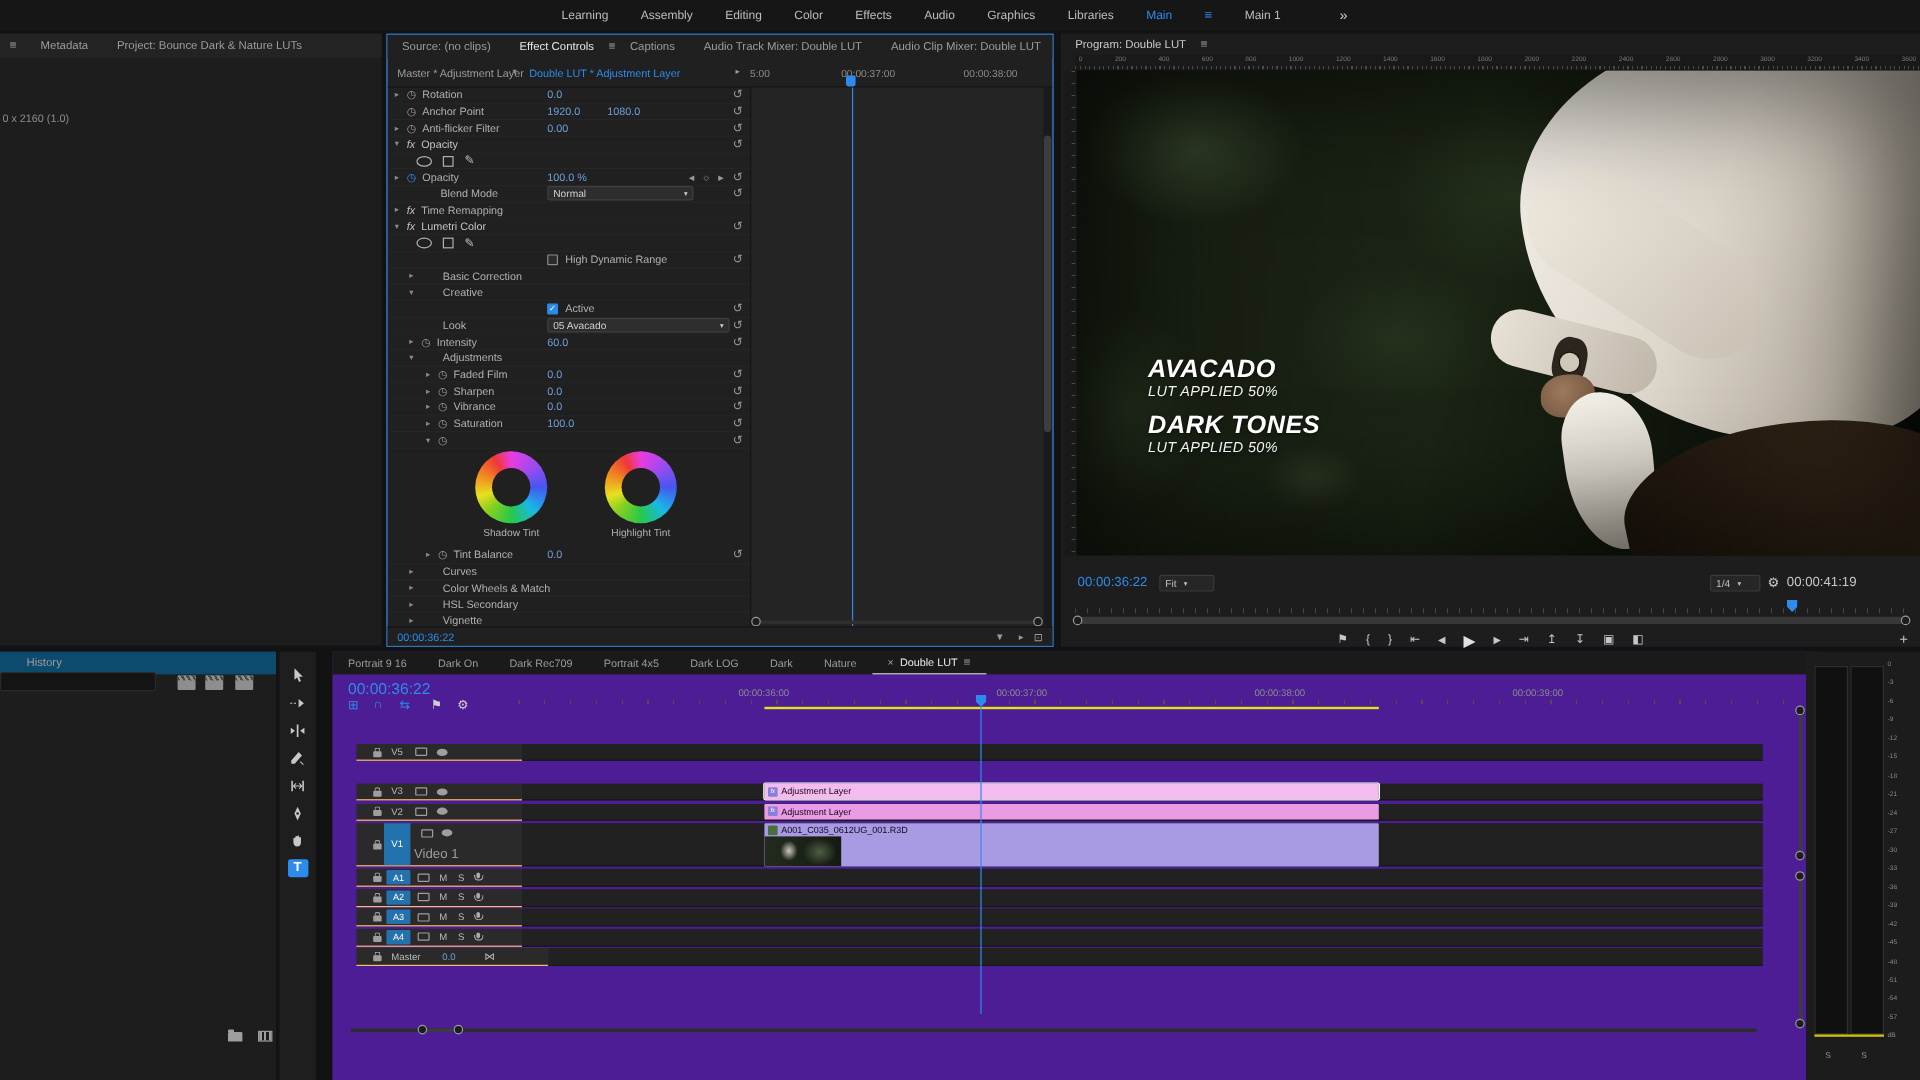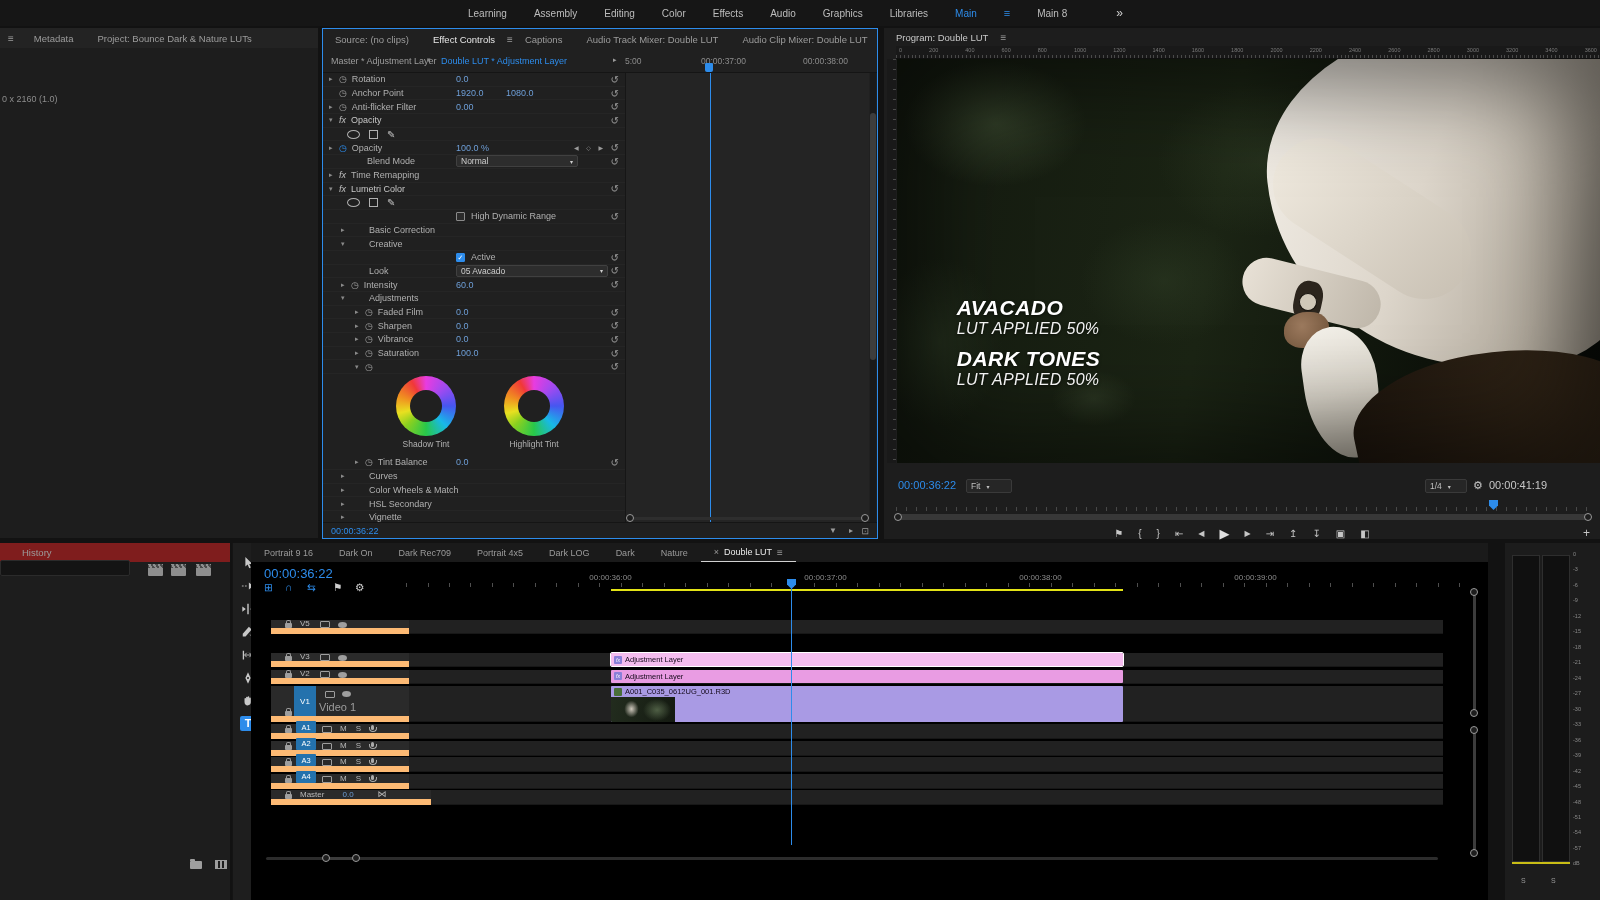--- a/index.html
+++ b/index.html
@@ -43,37 +43,37 @@
 #eckf{position:absolute;left:302px;top:44px;right:8px;bottom:16px;background:#242424;border-left:1px solid #161616}
 #ecsb{position:absolute;right:1px;top:44px;bottom:16px;width:6px;background:#1a1a1a}
 #ecbot{position:absolute;left:0;right:0;bottom:0;height:16px;border-top:1px solid #151515;display:flex;align-items:center;background:#202020}
 
 #prog{left:884px;top:28px;width:716px;height:511px;background:#1d1d1d}
 #pruler{position:absolute;left:12px;right:0;top:18px;height:13px;background:#191919;border-bottom:1px solid #101010;display:flex;justify-content:space-between;padding:1px 3px 0 3px;background-image:repeating-linear-gradient(90deg,#4a4a4a 0 1px,transparent 1px 3.9px);background-size:100% 3px;background-position:0 100%;background-repeat:no-repeat}
 .prl{font-size:5.5px;color:#7a7a7a}
 #vid{position:absolute;left:13px;top:31px;width:703px;height:404px;overflow:hidden;background:radial-gradient(130px 90px at 14% 16%,rgba(74,92,60,.5),transparent 70%),radial-gradient(90px 120px at 6% 70%,rgba(44,58,36,.55),transparent 70%),radial-gradient(120px 90px at 38% 55%,rgba(52,68,42,.4),transparent 70%),radial-gradient(150px 110px at 52% 25%,rgba(58,74,46,.35),transparent 70%),radial-gradient(60px 40px at 28% 84%,rgba(78,94,64,.3),transparent 70%),linear-gradient(100deg,#141a10,#1b2414 45%,#0e130b 75%,#090c08)}
 .ovl{position:absolute;left:8.5%;top:59%;color:#fff;font-style:italic;text-shadow:0 1px 3px rgba(0,0,0,.65);line-height:1.08}
 .ovl .big{font-size:21px;font-weight:700;letter-spacing:.5px}
-.ovl .sub{font-size:16px;font-weight:400;letter-spacing:.3px;color:#f2f2f2}
+.ovl .sub{font-size:12px;font-weight:400;letter-spacing:.3px;color:#f2f2f2}
 #pctl{position:absolute;left:0;right:0;top:448px;height:20px;font-size:11px}
 .pdd{position:absolute;height:14px;background:#262626;border:1px solid #3a3a3a;border-radius:2px;font-size:8.5px;color:#c0c0c0;display:flex;align-items:center;gap:6px;padding:0 4px}
 #pmini{position:absolute;left:12px;right:10px;top:472px;height:11px;background-image:repeating-linear-gradient(90deg,#484848 0 1px,transparent 1px 10px);background-size:100% 4px;background-position:0 100%;background-repeat:no-repeat}
 #psb{position:absolute;left:12px;right:10px;top:486px;height:6px;background:#383838;border-radius:3px}
 .ring{position:absolute;width:8px;height:8px;border:1.5px solid #9a9a9a;border-radius:50%;background:#1d1d1d}
 #ptr{position:absolute;left:0;right:0;top:496px;height:18px;display:flex;align-items:center;justify-content:center;gap:15px;color:#c6c6c6;font-size:10px}
 
 #hist{left:0;top:543px;width:230px;height:357px;background:#1d1d1d}
 #tools{left:232px;top:543px;width:32px;height:357px;background:#1e1e1e;border-left:1px solid #141414;border-right:1px solid #141414;display:flex;flex-direction:column;align-items:center;padding-top:12px;gap:7px}
-#tl{left:251px;top:543px;width:1237px;height:357px;background:#000000}
+#tl{left:277px;top:543px;width:1237px;height:357px;background:#4c1d95}
 #tltabs{display:flex;align-items:center;height:19px;background:#1a1a1a;font-size:9px;color:#9b9b9b}
 #tltabs .t{padding:0 13px;white-space:nowrap}
 #tltabs .t.on{color:#ececec;border-bottom:1px solid #d0d0d0;height:19px;display:flex;align-items:center;gap:5px}
 .tic{font-size:10.5px;color:#2d8ceb}
 .tic.w{color:#cfcfcf}
-.hd{position:absolute;left:20px;width:138px;top:0;bottom:0;background:#2a2a2a;display:flex;align-items:flex-end;border-bottom:6px solid #fdba74;font-size:8px;color:#b8b8b8}
+.hd{position:absolute;left:20px;width:138px;top:0;bottom:0;background:#2a2a2a;display:flex;align-items:center;border-bottom:1px solid #fdba74;font-size:8px;color:#b8b8b8}
 .lane{position:absolute;left:158px;right:0;top:0;bottom:0;background:#212121;border-bottom:1px solid #171717}
 .abox{width:20px;height:12px;background:#2472ad;color:#fff;font-size:7.5px;display:flex;align-items:center;justify-content:center;border-radius:1px}
 .clip{position:absolute;left:360px;width:512px;display:flex;align-items:center;font-size:7.5px;color:#14091a;border-radius:1px;overflow:hidden;white-space:nowrap}
 .bdg{flex:0 0 8px;width:8px;height:8px;border-radius:1px;margin:0 3px 0 3px;font-size:5px;font-style:italic;color:#fff;line-height:8px;text-align:center}
 .lock{width:7px;height:5px;background:#9e9e9e;border-radius:1px;position:relative;display:inline-block;margin-top:3px}
 .lock::before{content:"";position:absolute;left:1px;top:-3px;width:3px;height:3px;border:1px solid #9e9e9e;border-bottom:none;border-radius:2px 2px 0 0}
 .eye{width:9px;height:6px;border-radius:50%;background:#9e9e9e;display:inline-block}
 .patch{width:10px;height:7px;border:1px solid #9e9e9e;border-radius:1px;display:inline-block}
 .mic{width:3px;height:5px;background:#aaa;border-radius:2px;position:relative;display:inline-block;margin-bottom:3px}
 .mic::after{content:"";position:absolute;left:-2px;top:2px;width:6px;height:4px;border:1px solid #aaa;border-top:none;border-radius:0 0 4px 4px}
@@ -97,21 +97,21 @@
   <span class="ws">Learning</span>
   <span class="ws">Assembly</span>
   <span class="ws">Editing</span>
   <span class="ws">Color</span>
   <span class="ws">Effects</span>
   <span class="ws">Audio</span>
   <span class="ws">Graphics</span>
   <span class="ws">Libraries</span>
   <span class="ws active">Main</span>
   <span class="menu">≡</span>
-  <span class="ws">Main 8</span>
+  <span class="ws">Main 1</span>
   <span class="ovf">»</span>
 </div>
 
 <div class="panel" id="lpanel" style="left:0;top:28px;width:318px;height:510px;background:#1d1d1d">
   <div class="tabbar">
     <span style="color:#9c9c9c;font-size:10px;padding:0 8px">≡</span>
     <span class="ptab">Metadata</span>
     <span class="ptab">Project: Bounce Dark &amp; Nature LUTs</span>
   </div>
   <div class="a" style="left:2px;top:66px;font-size:9px;color:#8c8c8c">0 x 2160 (1.0)</div>
@@ -399,21 +399,21 @@
     <span>⇥</span>
     <span>↥</span>
     <span>↧</span>
     <span>▣</span>
     <span>◧</span>
   </div>
   <span class="a" style="right:10px;top:498px;color:#c6c6c6;font-size:12px">+</span>
 </div>
 
 <div class="panel" id="hist">
-  <div class="tabbar" style="background:#7f1d1d;height:19px">
+  <div class="tabbar" style="background:#0c4a6e;height:19px">
     <span class="ptab" style="padding-left:22px">History</span>
   </div>
   <div class="a" style="left:0;top:17px;width:130px;height:16px;background:#141414;border:1px solid #2b2b2b;border-radius:2px"></div>
   <span class="a" style="left:148px;top:19px"><span class="clap"></span></span>
   <span class="a" style="left:171px;top:19px"><span class="clap"></span></span>
   <span class="a" style="left:196px;top:19px"><span class="clap"></span></span>
   <span class="a" style="left:190px;top:312px"><span class="folder"></span></span>
   <span class="a" style="left:215px;top:312px"><span class="film"></span></span>
 </div>
 

